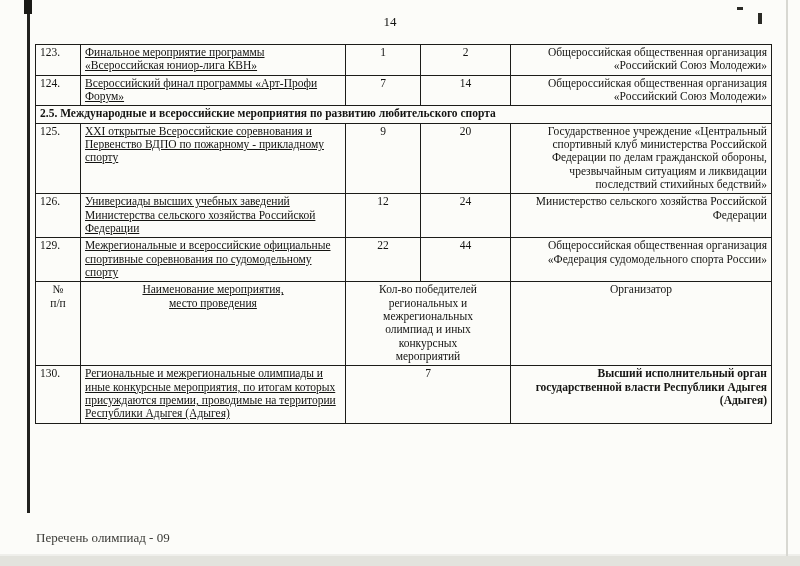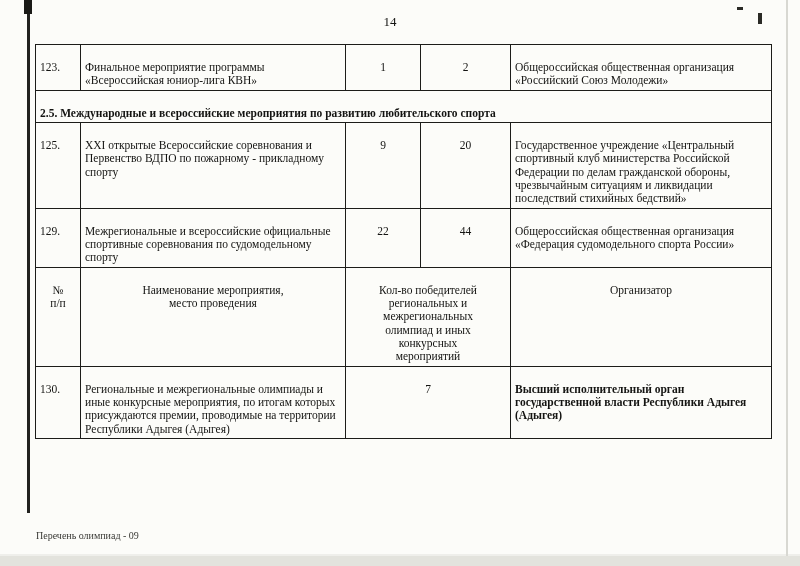--- a/index.html
+++ b/index.html
@@ -32,42 +32,42 @@
     position:absolute; left:35px; top:44px;
     width:736px;
     border-collapse:collapse;
     font-size:11.5px;
     line-height:1.16;
     table-layout:fixed;
   }
   .doc-table td {
     border:1px solid #1c1c19;
     vertical-align:top;
-    padding:16px 4px 2px 4px;
+    padding:1px 4px 2px 4px;
   }
   .c-num  { width:45px; }
-  .c-name { width:265px; }
+  .c-name { width:265px;text-decoration:underline; }
   .c-v1   { width:75px;  text-align:center; }
   .c-v2   { width:90px;  text-align:center; }
-  .c-org  { width:261px; }
+  .c-org  { width:261px;text-align:right; }
 
   .section-cell {
     font-weight:bold;
     padding:2px 4px;
   }
   .hdr {
     text-align:center;
     white-space:pre-line;
     padding-top:2px;
   }
   .bold { font-weight:bold;border-radius:9px; }
 
   .footer-note {
     position:absolute; left:36px; top:530px;
-    font-size:10px;
+    font-size:13px;
     color:#3a3a36;
   }
 </style>
 </head>
 <body>
 
 <div class="scan-page">
 
   <div class="left-line"></div>
   <div class="left-blob"></div>
@@ -80,31 +80,45 @@
 
   <table class="doc-table">
     <tbody>
       <tr>
         <td class="c-num">123.</td>
         <td class="c-name">Финальное мероприятие программы «Всероссийская юниор-лига КВН»</td>
         <td class="c-v1">1</td>
         <td class="c-v2">2</td>
         <td class="c-org">Общероссийская общественная организация «Российский Союз Молодежи»</td>
       </tr>
+      <tr>
+        <td class="c-num">124.</td>
+        <td class="c-name">Всероссийский финал программы «Арт-Профи Форум»</td>
+        <td class="c-v1">7</td>
+        <td class="c-v2">14</td>
+        <td class="c-org">Общероссийская общественная организация «Российский Союз Молодежи»</td>
+      </tr>
 
       <tr>
         <td class="section-cell" colspan="5">2.5. Международные и всероссийские мероприятия по развитию любительского спорта</td>
       </tr>
 
       <tr>
         <td class="c-num">125.</td>
         <td class="c-name">XXI открытые Всероссийские соревнования и Первенство ВДПО по пожарному - прикладному спорту</td>
         <td class="c-v1">9</td>
         <td class="c-v2">20</td>
         <td class="c-org">Государственное учреждение «Центральный спортивный клуб министерства Российской Федерации по делам гражданской обороны, чрезвычайным ситуациям и ликвидации последствий стихийных бедствий»</td>
+      </tr>
+      <tr>
+        <td class="c-num">126.</td>
+        <td class="c-name">Универсиады высших учебных заведений Министерства сельского хозяйства Российской Федерации</td>
+        <td class="c-v1">12</td>
+        <td class="c-v2">24</td>
+        <td class="c-org">Министерство сельского хозяйства Российской Федерации</td>
       </tr>
       <tr>
         <td class="c-num">129.</td>
         <td class="c-name">Межрегиональные и всероссийские официальные спортивные соревнования по судомодельному спорту</td>
         <td class="c-v1">22</td>
         <td class="c-v2">44</td>
         <td class="c-org">Общероссийская общественная организация «Федерация судомодельного спорта России»</td>
       </tr>
 
 

